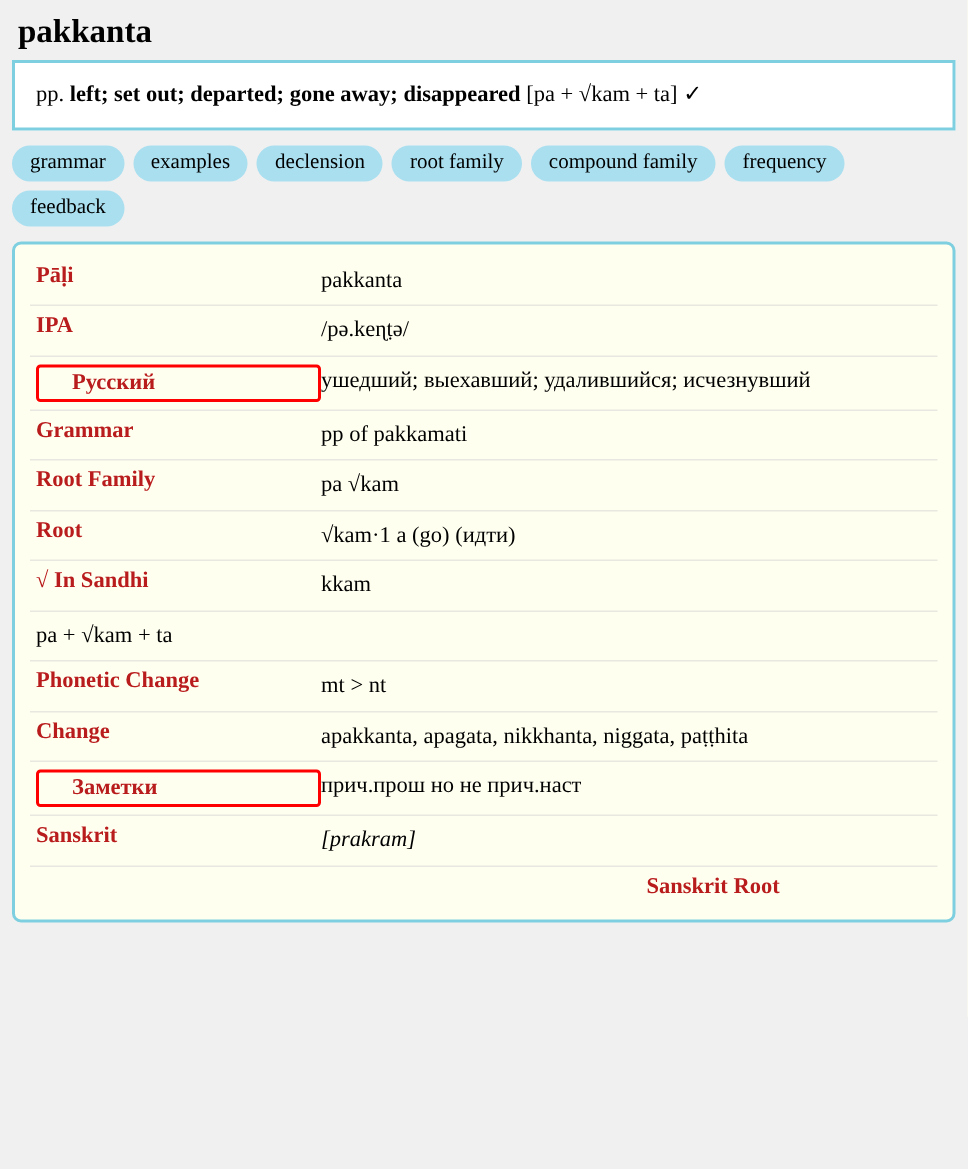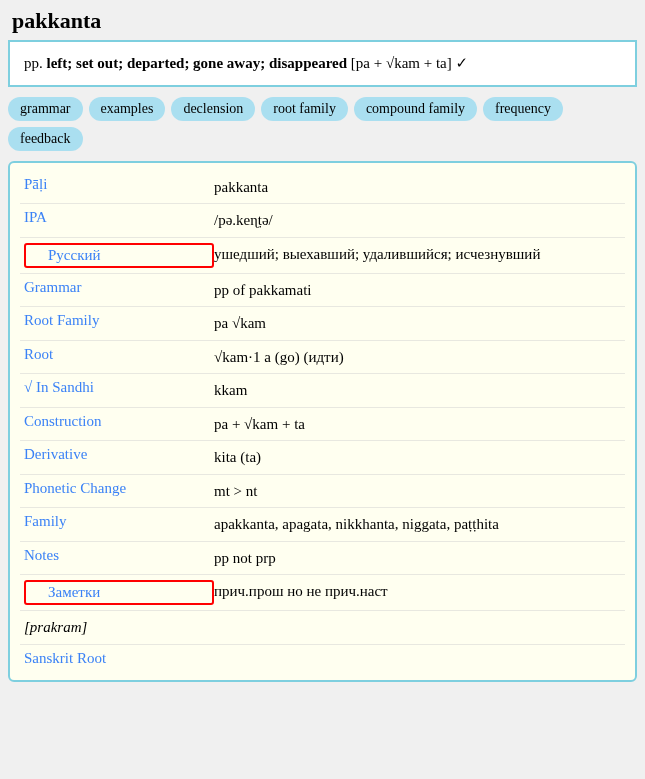--- a/index.html
+++ b/index.html
@@ -55,26 +55,27 @@
 
     .table-row {
       display: flex;
       padding: 5px 4px;
       border-bottom: 1px solid #e8e8e0;
       align-items: flex-start;
     }
 
     .table-row:last-child {
       border-bottom: none;
+      justify-content: flex-end;
     }
 
     .label-cell {
       min-width: 190px;
-      font-weight: normal;
-      color: #3b82f6;
+      font-weight: bold;
+      color: #b91c1c;
       font-size: 15px;
       padding-right: 10px;
       flex-shrink: 0;
     }
 
     .label-cell.highlighted {
       border: 2px solid red;
       padding: 2px 22px;
       border-radius: 3px;
     }
@@ -134,42 +135,34 @@
     </div>
     <div class="table-row">
       <div class="label-cell">Root</div>
       <div class="value-cell">√kam·1 a (go) (идти)</div>
     </div>
     <div class="table-row">
       <div class="label-cell">√ In Sandhi</div>
       <div class="value-cell">kkam</div>
     </div>
     <div class="table-row">
-      <div class="label-cell">Construction</div>
       <div class="value-cell">pa + √kam + ta</div>
-    </div>
-    <div class="table-row">
-      <div class="label-cell">Derivative</div>
-      <div class="value-cell">kita (ta)</div>
     </div>
     <div class="table-row">
       <div class="label-cell">Phonetic Change</div>
       <div class="value-cell">mt &gt; nt</div>
     </div>
     <div class="table-row">
-      <div class="label-cell">Family</div>
+      <div class="label-cell">Change</div>
       <div class="value-cell">apakkanta, apagata, nikkhanta, niggata, paṭṭhita</div>
-    </div>
-    <div class="table-row">
-      <div class="label-cell">Notes</div>
-      <div class="value-cell">pp not prp</div>
     </div>
     <div class="table-row">
       <div class="label-cell highlighted">Заметки</div>
       <div class="value-cell">прич.прош но не прич.наст</div>
     </div>
     <div class="table-row">
+      <div class="label-cell">Sanskrit</div>
       <div class="value-cell"><em>[prakram]</em></div>
     </div>
     <div class="table-row">
       <div class="label-cell">Sanskrit Root</div>
     </div>
   </div>
 
 </body></html>

